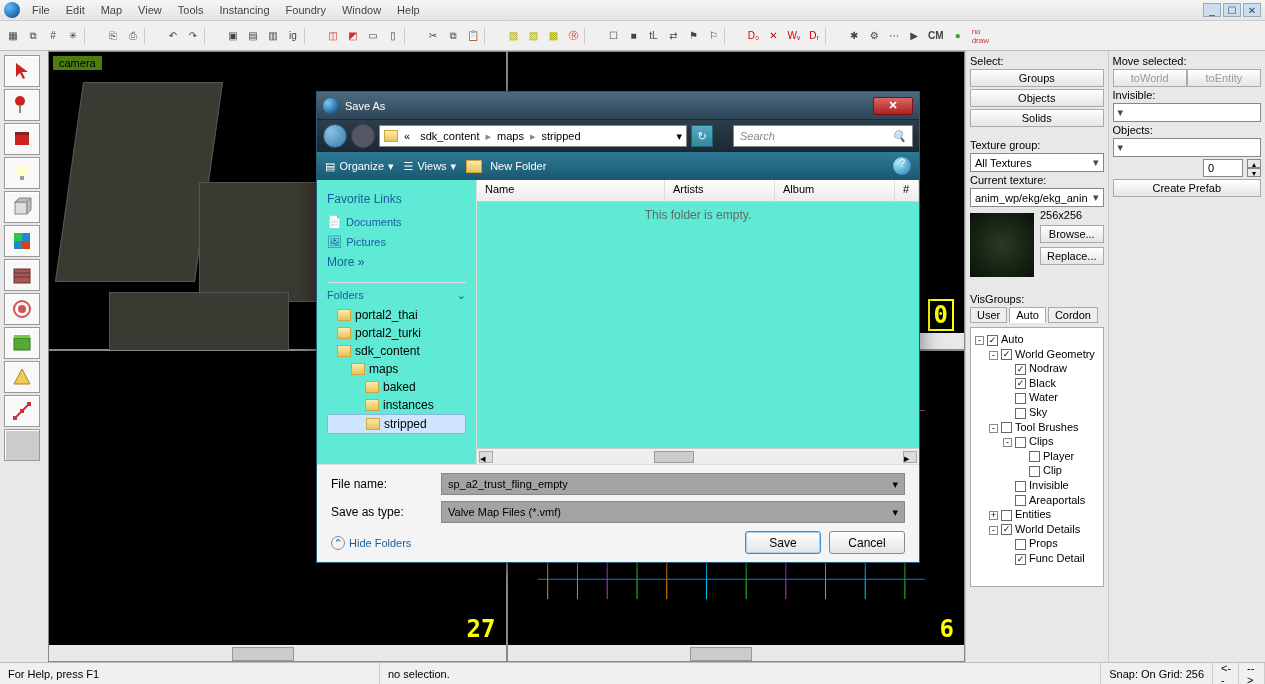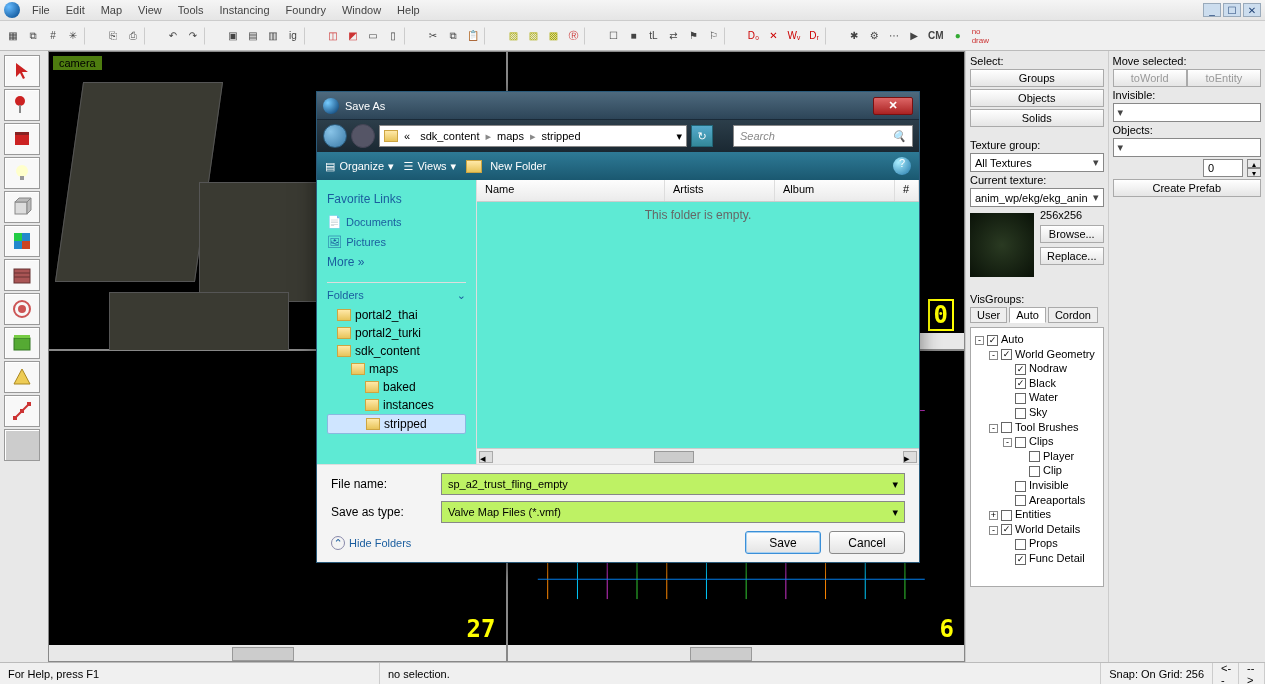--- a/index.html
+++ b/index.html
@@ -73,21 +73,21 @@
 .dlg-left .fold { padding: 2px 0 2px 20px; display: flex; align-items: center; font-size: 12px; }
 .fold-ico { width: 14px; height: 12px; background: linear-gradient(#ffe9a8,#e8c45a); border: 1px solid #cda542; margin-right: 4px; }
 .fold.sel { background: #cfe5ff; border: 1px solid #8ab8e0; border-radius: 2px; }
 .dlg-right { flex: 1; display: flex; flex-direction: column; }
 .list-hdr { height: 22px; background: linear-gradient(#fdfdfd,#ebebeb); border-bottom: 1px solid #ccc; display: flex; font-size: 12px; }
 .list-hdr .col { padding: 3px 8px; border-right: 1px solid #ddd; }
 .list-body { flex: 1; display: flex; align-items: flex-start; justify-content: center; padding-top: 6px; color: #666; font-size: 12px; }
 .dlg-bottom { padding: 8px 14px; background: #f4f4f4; border-top: 1px solid #ddd; }
 .field-row { display: flex; align-items: center; margin-bottom: 6px; }
 .field-row label { width: 110px; text-align: left; padding-right: 8px; font-size: 12px; }
-.field-row .input { flex: 1; height: 22px; border: 1px solid #888; background: #bef264; padding: 0 6px; display: flex; align-items: center; font-size: 12px; }
+.field-row .input { flex: 1; height: 22px; border: 1px solid #888; background: #a3a3a3; padding: 0 6px; display: flex; align-items: center; font-size: 12px; }
 .dlg-actions { display: flex; justify-content: space-between; align-items: center; margin-top: 8px; }
 .dlg-actions .hide { color: #1a5d9e; font-size: 12px; display: flex; align-items: center; gap: 4px; }
 .dlg-actions .btns { display: flex; gap: 8px; }
 .dlg-btn { width: 76px; height: 23px; border: 1px solid #8a8a8a; background: linear-gradient(#fefefe,#e4e4e4); border-radius: 3px; font-size: 12px; }
 .dlg-btn.primary { border-color: #3a8fd8; box-shadow: 0 0 0 1px #a8d0f0 inset; }
 
 
 .fake3d { position: absolute; inset: 0; background: #000; }
 .fake3d .block { position: absolute; background: #3a3a32; border: 1px solid #555; }
 </style>

